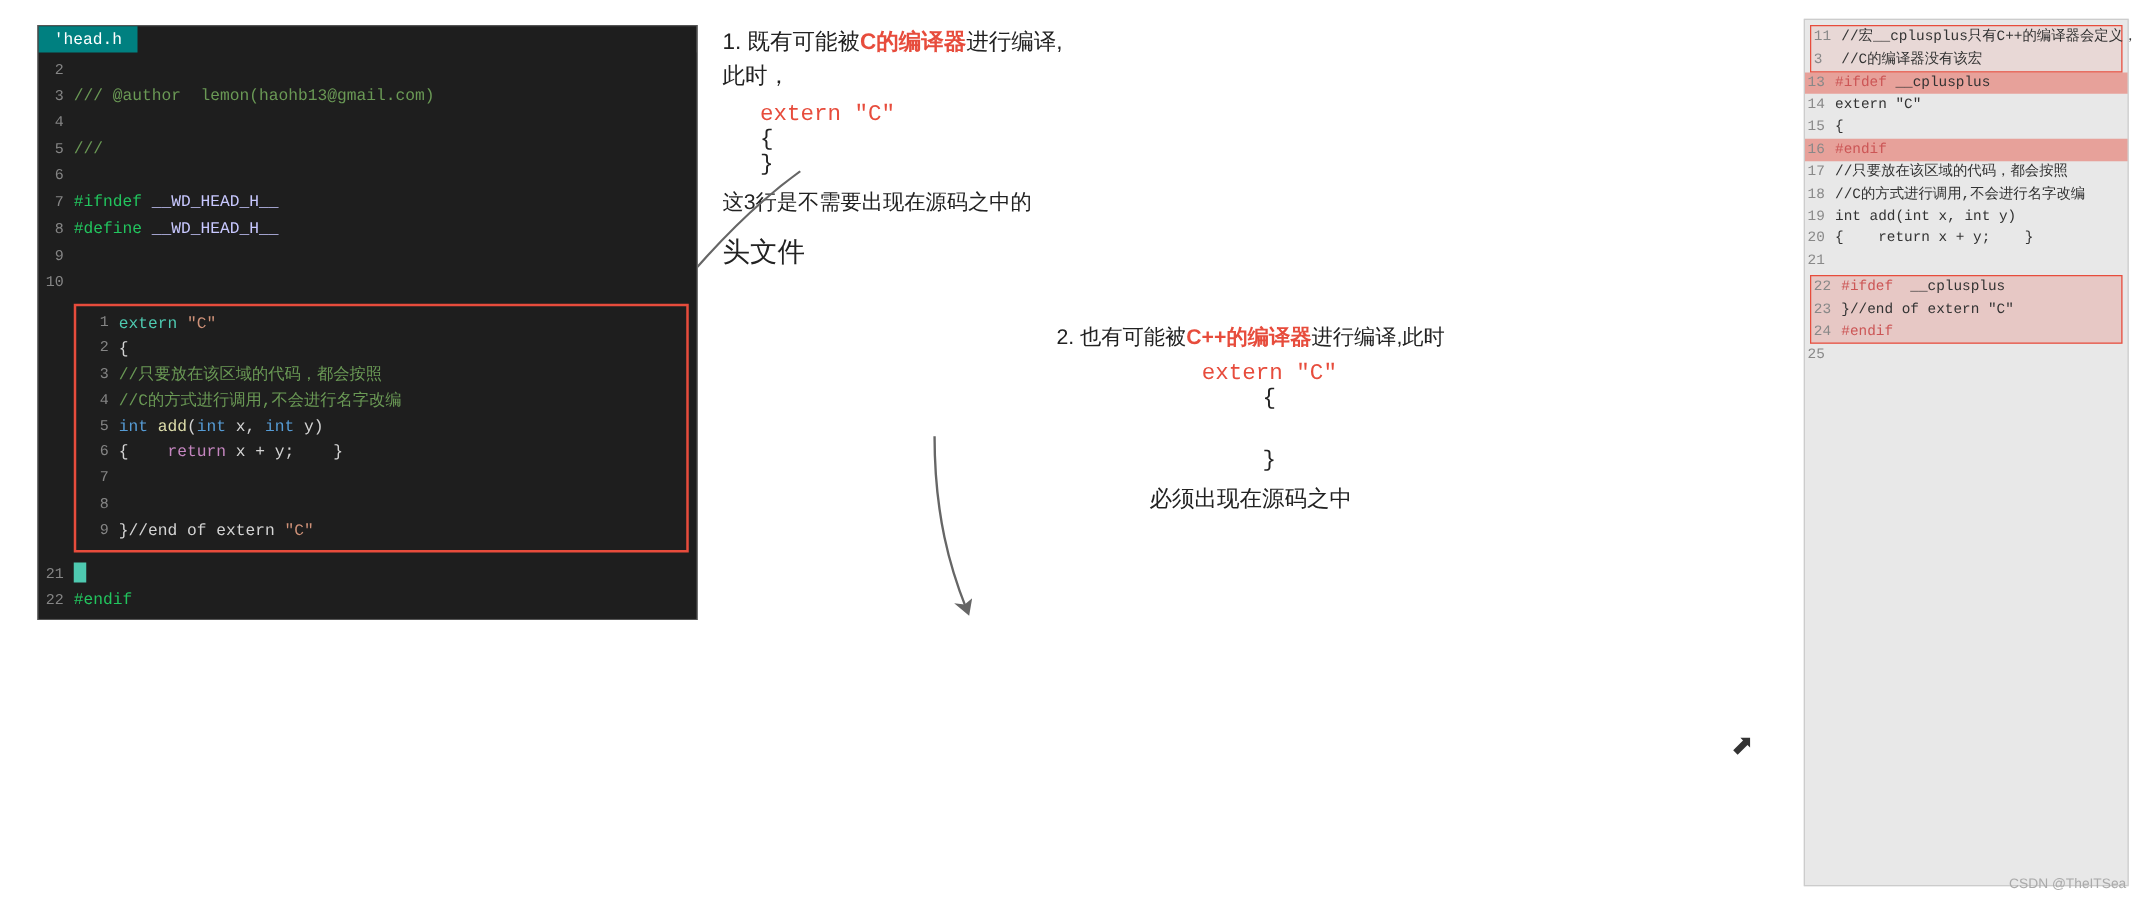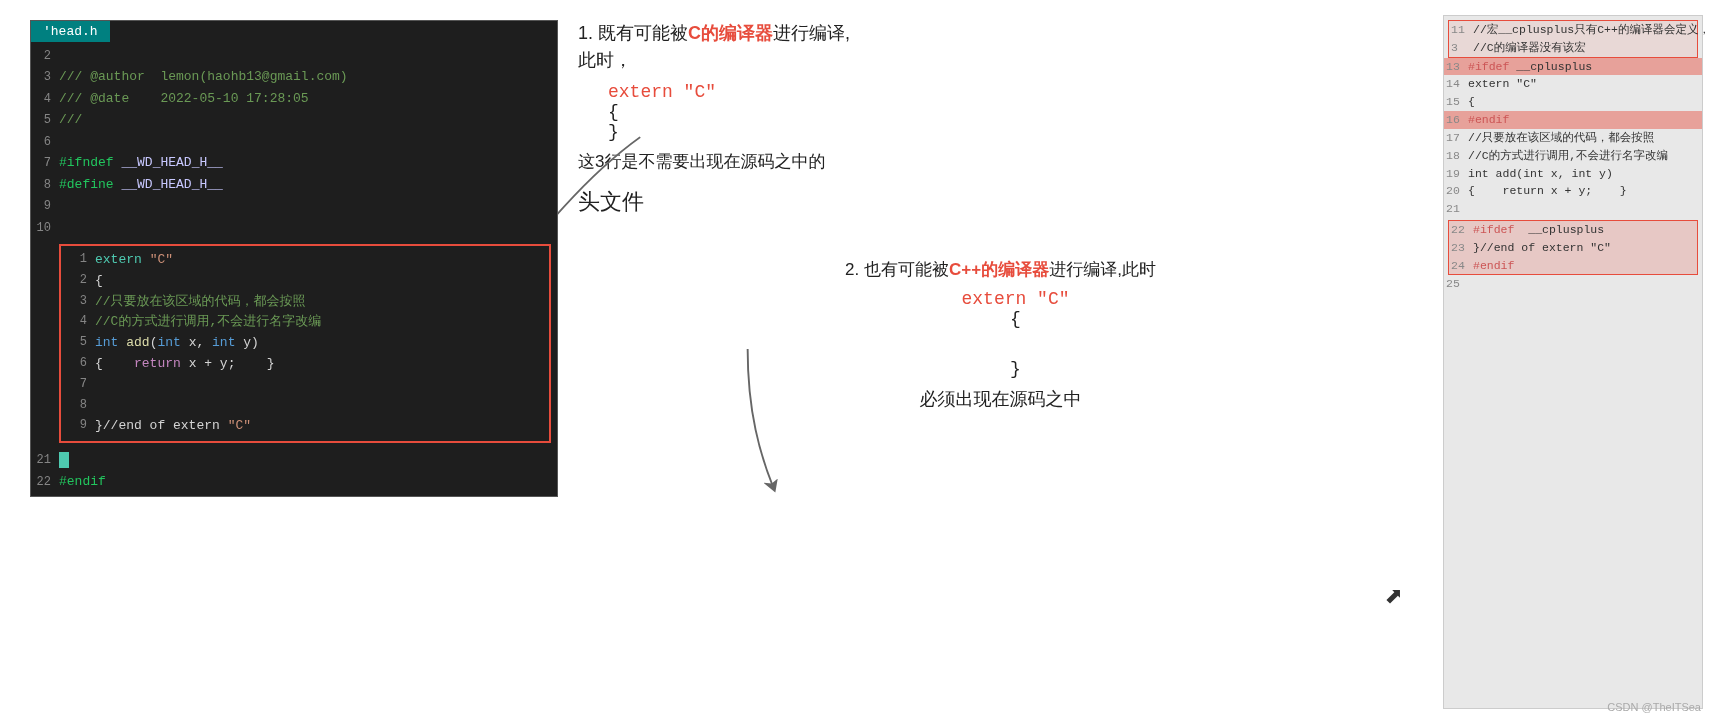--- a/index.html
+++ b/index.html
@@ -229,21 +229,20 @@
 
         <div class="code-line">
           <span class="line-num">2</span>
         </div>
         <div class="code-line">
           <span class="line-num">3</span>
           <span class="line-content comment">/// @author  lemon(haohb13@gmail.com)</span>
         </div>
         <div class="code-line">
           <span class="line-num">4</span>
-          <span class="line-content comment">/// @date    2022-05-10 17:28:05</span>
         </div>
         <div class="code-line">
           <span class="line-num">5</span>
           <span class="line-content comment">///</span>
         </div>
         <div class="code-line">
           <span class="line-num">6</span>
           <span class="line-content"> </span>
         </div>
         <div class="code-line">

